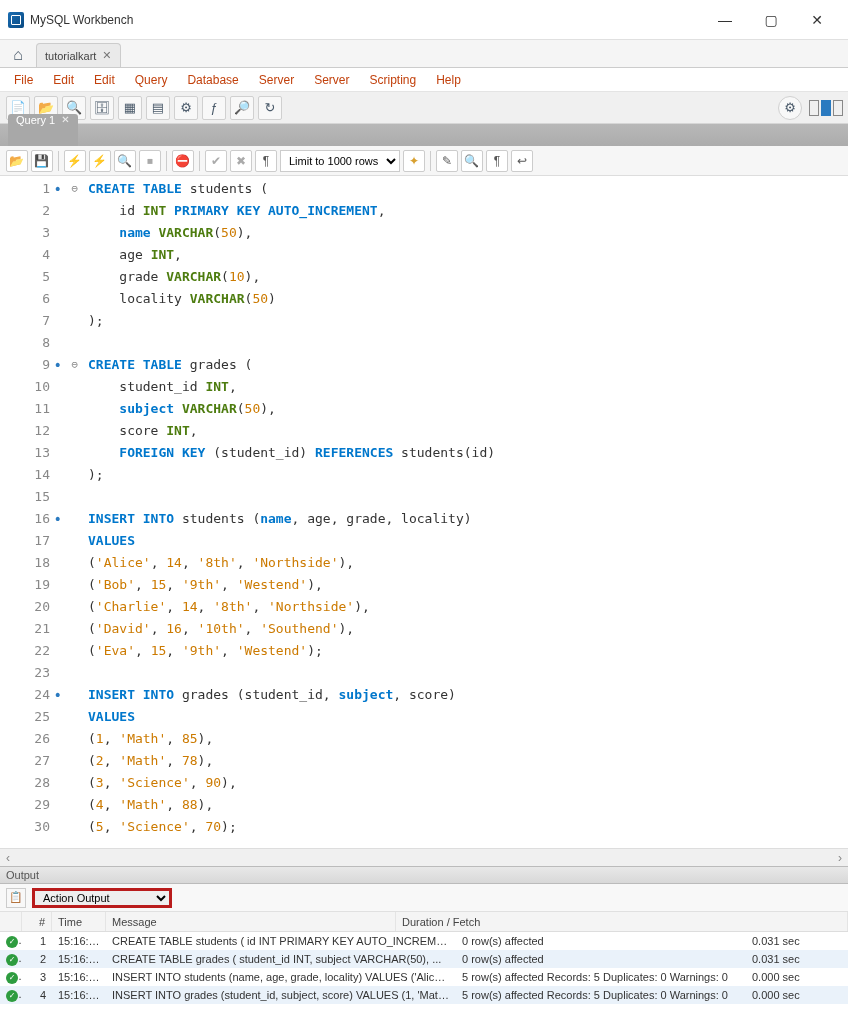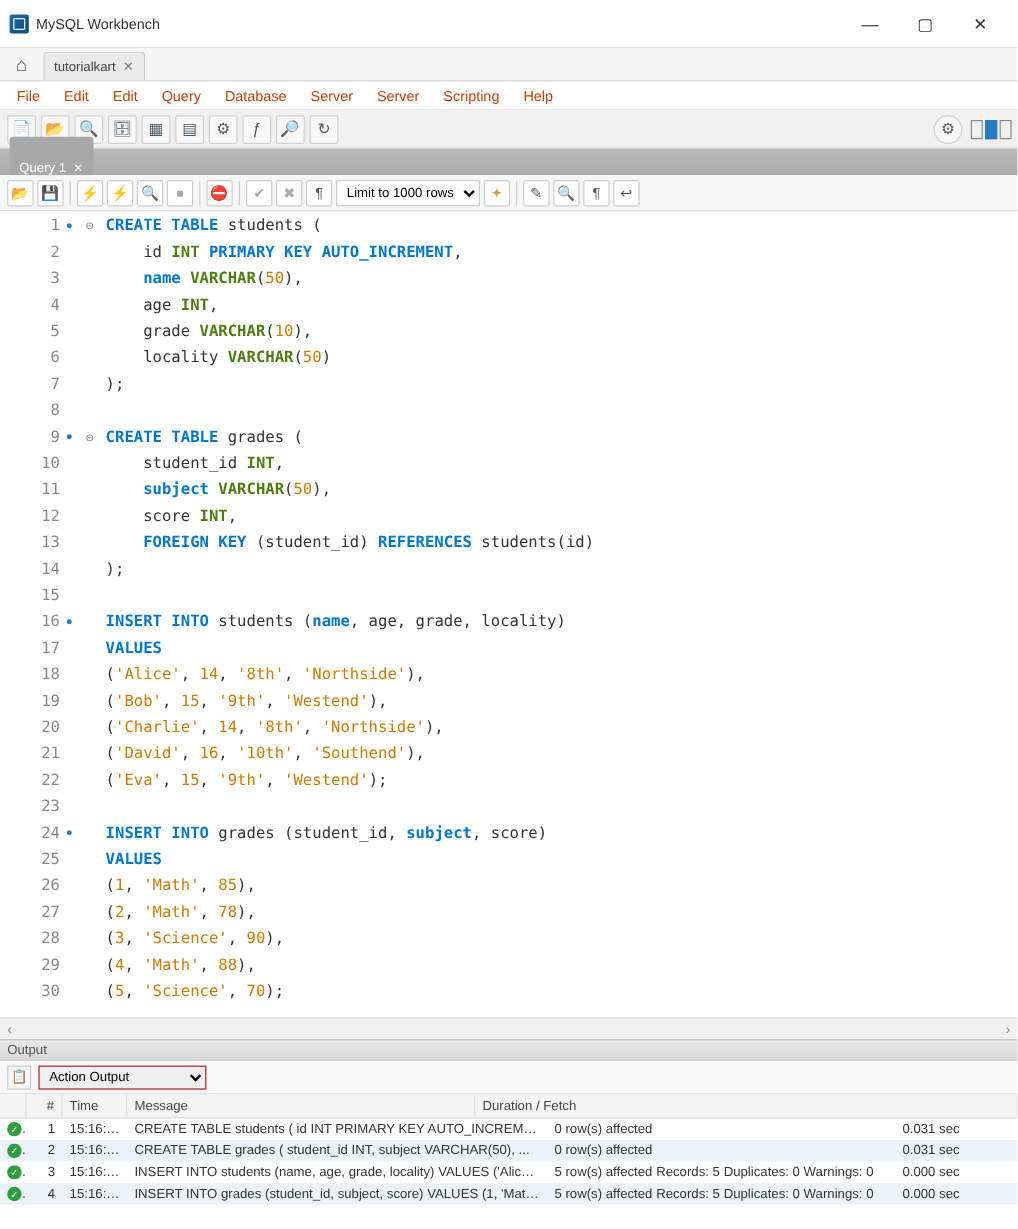--- a/index.html
+++ b/index.html
@@ -16,21 +16,21 @@
 .doc-tab .tab-close { margin-left: 6px; font-size: 11px; color: #777; }
 .menubar { height: 24px; display: flex; align-items: center; padding: 0 4px; background: #fff; border-bottom: 1px solid #e4e4e4; }
 .menubar span { padding: 0 10px; font-size: 12px; color: #c2410c; cursor:pointer; }
 .main-toolbar { height: 32px; background:#f0f0f0; display:flex; align-items:center; padding: 0 4px; border-bottom:1px solid #d6d6d6; }
 .tb-btn { width:24px; height:24px; margin:0 2px; display:flex; align-items:center; justify-content:center; border:1px solid transparent; border-radius:2px; cursor:pointer; font-size:13px; color:#4a5a6a; background:#f8f8f8; border:1px solid #d0d0d0;}
 .tb-spacer { flex:1; }
 .tb-pane { display:flex; margin-left:4px; }
 .tb-pane div{width:10px;height:16px;border:1px solid #888;margin:0 1px;}
 .tb-pane .active{background:#2a7ac0;border-color:#2a7ac0;}
 .query-tabrow { height:22px; background: linear-gradient(#b8b8b8,#acacac); display:flex; align-items:flex-end; padding-left:8px; }
-.query-tab { height:32px; background: #cfcfcf; border-radius:3px 3px 0 0; padding:0 8px; display:flex; align-items:flex-end; font-size:11px; color:#fff; background:#a8a8a8; cursor:pointer;}
+.query-tab { height:32px; background: #cfcfcf; border-radius:3px 3px 0 0; padding:0 8px; display:flex; align-items:flex-start; font-size:11px; color:#fff; background:#a8a8a8; cursor:pointer;}
 .query-tab .tab-close { margin-left:6px; font-size:10px; color:#eee; }
 .editor-toolbar { height:30px; background:#f6f6f6; border-bottom:1px solid #ddd; display:flex; align-items:center; padding:0 6px; gap:3px;}
 .et-btn { width:22px; height:22px; display:flex; align-items:center; justify-content:center; border:1px solid #ccc; border-radius:2px; background:#fff; font-size:12px; cursor:pointer; color:#555;}
 .et-sep { width:1px; height:20px; background:#ccc; margin:0 2px; }
 .limit-select { height:22px; font-size:11px; border:1px solid #ccc; padding:0 4px; background:#fff; }
 .editor { flex:1; display:flex; overflow:hidden; min-height:0; }
 .gutter { width:60px; background:#fff; text-align:right; padding-right:10px; font-family:Consolas,monospace; font-size:13px; color:#888; line-height:22px; padding-top:2px; }
 .gutter .ln { height:22px; position:relative; }
 .gutter .ln.dot::after { content:"•"; position:absolute; right:-12px; top:0; color:#2a7ac0; font-size:14px; }
 .gutter .ln.fold::before { content:"⊖"; position:absolute; right:-28px; top:0; color:#888; font-size:11px; }
@@ -40,21 +40,21 @@
 .num { color:#cc7a00; }
 .str { color:#cc7a00; }
 .pn { color:#333; }
 .hscroll { height:18px; background:#f0f0f0; border-top:1px solid #ddd; display:flex; align-items:center; }
 .hscroll .left{width:16px;text-align:center;color:#888;cursor:pointer;}
 .hscroll .track{flex:1;height:16px;position:relative;}
 .hscroll .right{width:16px;text-align:center;color:#888;cursor:pointer;}
 .output-header { height:18px; background: linear-gradient(#e8e8e8,#d8d8d8); border-top:1px solid #bbb; border-bottom:1px solid #bbb; padding:0 6px; font-size:11px; color:#555; display:flex; align-items:center;}
 .output-toolbar { height:28px; background:#f8f8f8; display:flex; align-items:center; padding:0 6px; gap:6px; border-bottom:1px solid #e0e0e0;}
 .out-btn{width:20px;height:20px;border:1px solid #ccc;display:flex;align-items:center;justify-content:center;font-size:11px;cursor:pointer;}
-.out-select{height:20px;font-size:11px;border:1px solid #b91c1c;padding:0 4px;width:140px;}
+.out-select{height:20px;font-size:11px;border:3px solid #b91c1c;padding:0 4px;width:140px;}
 .output-grid { flex:0 0 auto; }
 .grid-header { display:flex; height:20px; background:#f4f4f4; border-bottom:1px solid #ddd; font-size:11px; color:#444; }
 .grid-header div { padding:0 6px; display:flex; align-items:center; border-right:1px solid #e4e4e4;}
 .grid-row { display:flex; height:18px; font-size:11px; color:#333; align-items:center; }
 .grid-row.even { background:#eaf2fa; }
 .grid-row div { padding:0 6px; overflow:hidden; text-overflow:ellipsis; white-space:nowrap;}
 .col-status{width:22px;justify-content:center;}
 .col-idx{width:30px;text-align:right;justify-content:flex-end;}
 .col-time{width:54px;}
 .col-action{width:350px;}

